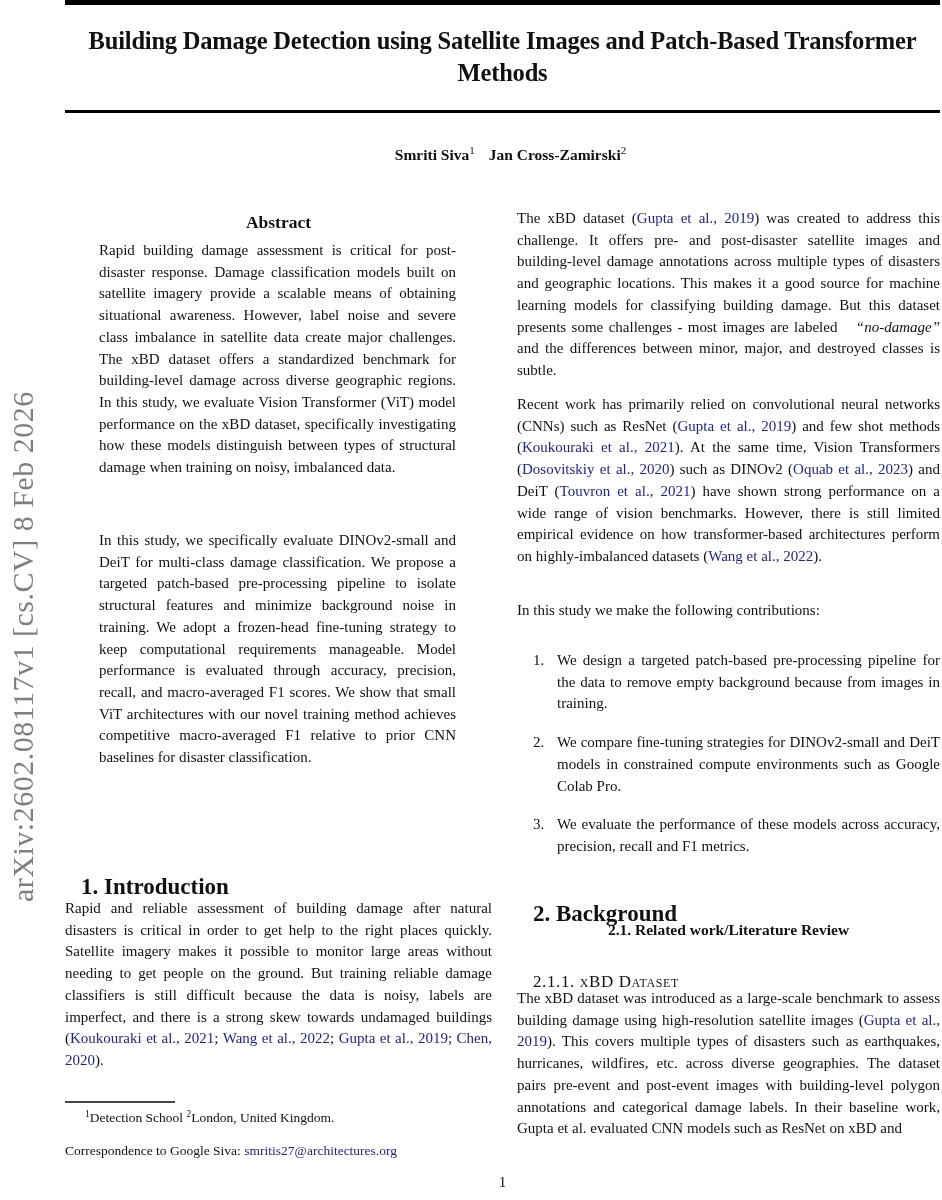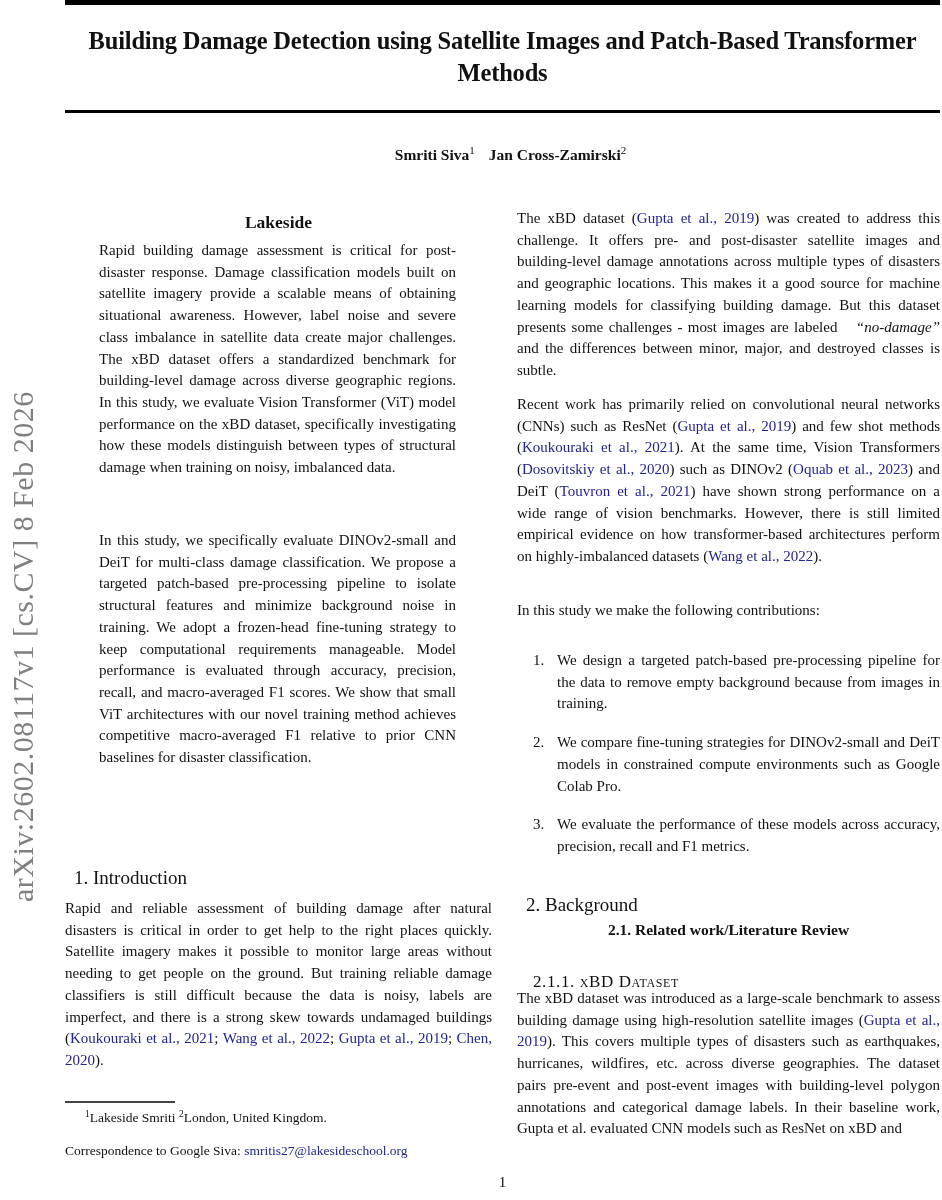--- a/index.html
+++ b/index.html
@@ -46,21 +46,21 @@
 
   .body-text {
     font-size: 15px; line-height: 21.7px;
     text-align: justify; margin: 0;
   }
   .abstract-head {
     margin: 0; text-align: center;
     font-size: 17.5px; font-weight: bold; width: 100%;
   }
   .abstract-p { left: 34px; width: 357px; }
-  .section-head { margin: 9px; font-size: 19px; font-weight: normal; }
+  .section-head { margin: 16px; font-size: 23px; font-weight: bold; }
   .subsection-head { margin: 0; font-size: 15.5px; font-weight: bold; text-align: center; }
   .subsubsection-head { margin: 16px; font-size: 17px; font-weight: normal; font-variant: small-caps; letter-spacing: 0.6px; }
 
   .contrib-item { display: flex; margin-bottom: 17px; font-size: 15px; line-height: 21.7px; }
   .contrib-num { flex: 0 0 24px; margin-left: 16px; }
   .contrib-text { flex: 1; text-align: justify; }
 
   .footnote { font-size: 13.5px; line-height: 19px; }
   .footnote-rule { width: 110px; height: 1.5px; background: #444; margin-bottom: 5px; }
   .fn-line1 { margin: 0; text-indent: 20px; }
@@ -88,31 +88,31 @@
 
     <h1 class="title">Building Damage Detection using Satellite Images and Patch-Based Transformer Methods</h1>
 
     <div class="rule-thin"></div>
 
     <div class="authors">
       <span>Smriti Siva</span><span class="aff">1</span><span class="author-gap"></span><span>Jan Cross-Zamirski</span><span class="aff">2</span>
     </div>
 
     <div class="col-left">
-      <h2 class="blk abstract-head" style="top:4px;">Lakeside</h2>
+      <h2 class="blk abstract-head" style="top:4px;">Abstract</h2>
       <p class="blk body-text abstract-p" style="top:32px;"><span class="seg-plain">Rapid building damage assessment is critical for post-disaster response. Damage classification models built on satellite imagery provide a scalable means of obtaining situational awareness. However, label noise and severe class imbalance in satellite data create major challenges. The xBD dataset offers a standardized benchmark for building-level damage across diverse geographic regions. In this study, we evaluate Vision Transformer (ViT) model performance on the xBD dataset, specifically investigating how these models distinguish between types of structural damage when training on noisy, imbalanced data.</span></p>
       <p class="blk body-text abstract-p" style="top:322px;"><span class="seg-plain">In this study, we specifically evaluate DINOv2-small and DeiT for multi-class damage classification. We propose a targeted patch-based pre-processing pipeline to isolate structural features and minimize background noise in training. We adopt a frozen-head fine-tuning strategy to keep computational requirements manageable. Model performance is evaluated through accuracy, precision, recall, and macro-averaged F1 scores. We show that small ViT architectures with our novel training method achieves competitive macro-averaged F1 relative to prior CNN baselines for disaster classification.</span></p>
 
       <h2 class="blk section-head" style="top:650px;">1. Introduction</h2>
       <p class="blk body-text" style="top:690px;"><span class="seg-plain">Rapid and reliable assessment of building damage after natural disasters is critical in order to get help to the right places quickly. Satellite imagery makes it possible to monitor large areas without needing to get people on the ground. But training reliable damage classifiers is still difficult because the data is noisy, labels are imperfect, and there is a strong skew towards undamaged buildings (</span><span class="seg-cite">Koukouraki et al., 2021</span><span class="seg-plain">; </span><span class="seg-cite">Wang et al., 2022</span><span class="seg-plain">; </span><span class="seg-cite">Gupta et al., 2019</span><span class="seg-plain">; </span><span class="seg-cite">Chen, 2020</span><span class="seg-plain">).</span></p>
 
       <div class="blk footnote" style="top:893px;">
         <div class="footnote-rule"></div>
-        <p class="fn-line1"><span class="seg-sup">1</span><span class="seg-plain">Lakeside Smriti </span><span class="seg-sup">2</span><span class="seg-plain">London, United Kingdom.</span></p>
-        <p class="fn-line2"><span class="seg-plain">Correspondence to Google Siva: </span><span class="seg-link">smritis27@lakesideschool.org</span></p>
+        <p class="fn-line1"><span class="seg-sup">1</span><span class="seg-plain">Detection School </span><span class="seg-sup">2</span><span class="seg-plain">London, United Kingdom.</span></p>
+        <p class="fn-line2"><span class="seg-plain">Correspondence to Google Siva: </span><span class="seg-link">smritis27@architectures.org</span></p>
       </div>
     </div>
 
     <div class="col-right">
       <p class="blk body-text" style="top:0px;"><span class="seg-plain">The xBD dataset (</span><span class="seg-cite">Gupta et al., 2019</span><span class="seg-plain">) was created to address this challenge. It offers pre- and post-disaster satellite images and building-level damage annotations across multiple types of disasters and geographic locations. This makes it a good source for machine learning models for classifying building damage. But this dataset presents some challenges - most images are labeled </span><span class="seg-italic">“no-damage”</span><span class="seg-plain"> and the differences between minor, major, and destroyed classes is subtle.</span></p>
       <p class="blk body-text" style="top:186px;"><span class="seg-plain">Recent work has primarily relied on convolutional neural networks (CNNs) such as ResNet (</span><span class="seg-cite">Gupta et al., 2019</span><span class="seg-plain">) and few shot methods (</span><span class="seg-cite">Koukouraki et al., 2021</span><span class="seg-plain">). At the same time, Vision Transformers (</span><span class="seg-cite">Dosovitskiy et al., 2020</span><span class="seg-plain">) such as DINOv2 (</span><span class="seg-cite">Oquab et al., 2023</span><span class="seg-plain">) and DeiT (</span><span class="seg-cite">Touvron et al., 2021</span><span class="seg-plain">) have shown strong performance on a wide range of vision benchmarks. However, there is still limited empirical evidence on how transformer-based architectures perform on highly-imbalanced datasets (</span><span class="seg-cite">Wang et al., 2022</span><span class="seg-plain">).</span></p>
       <p class="blk body-text" style="top:392px;"><span class="seg-plain">In this study we make the following contributions:</span></p>
 
       <div class="blk" style="top:442px;">
         <div class="contrib-item">

